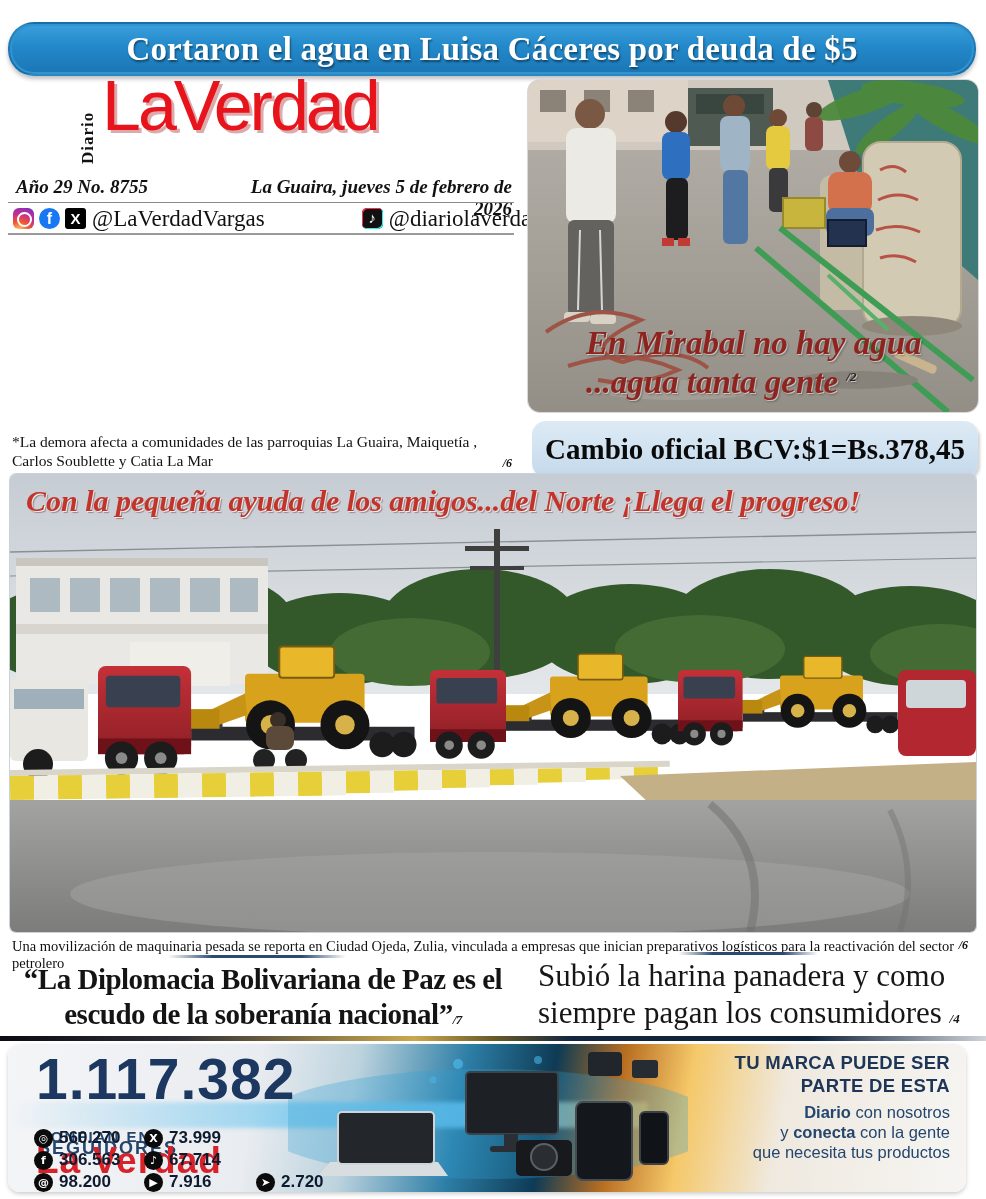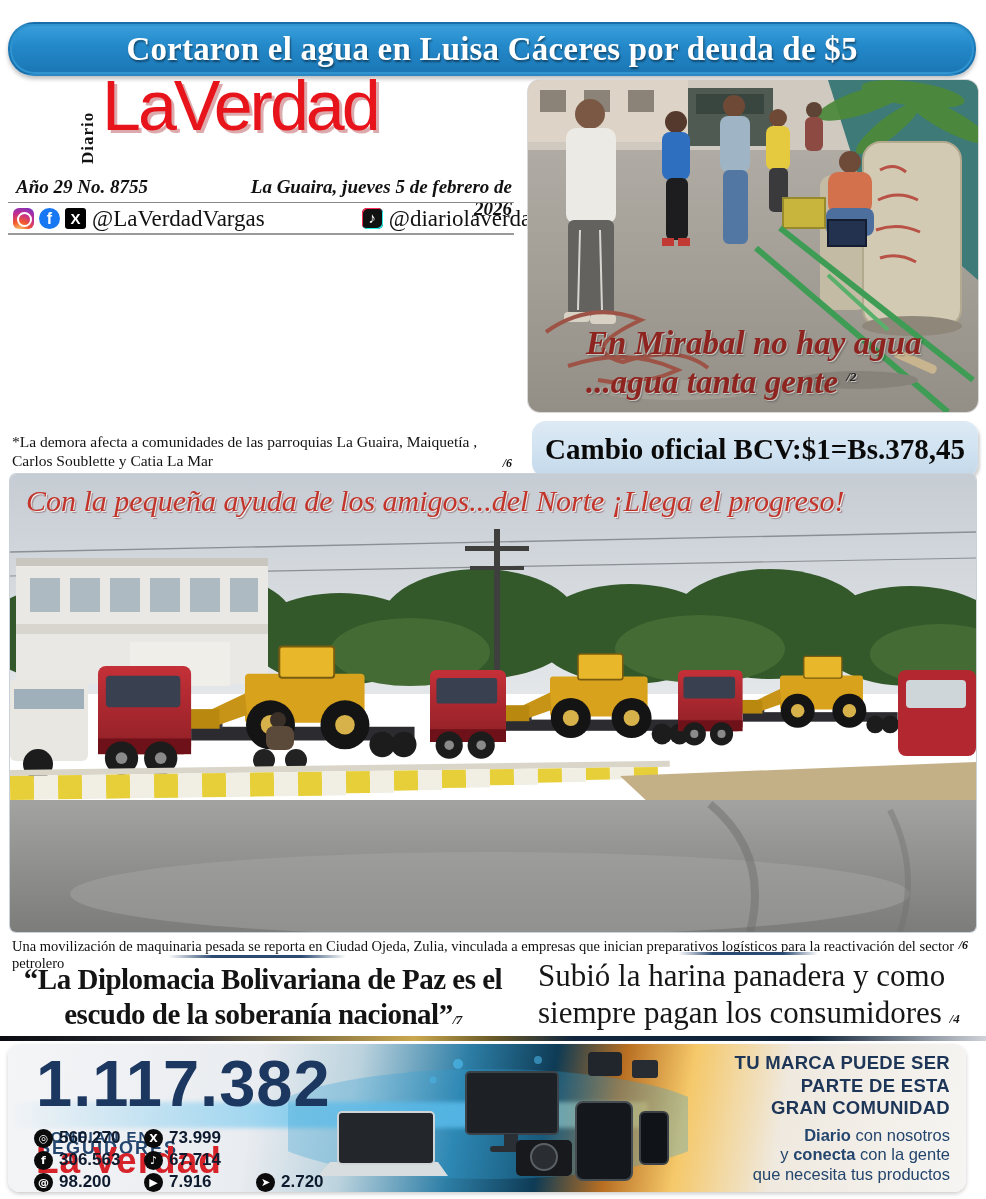--- a/index.html
+++ b/index.html
@@ -57,21 +57,21 @@
 
   
   .exchange-bar{position:absolute;left:532px;top:421px;width:446px;height:56px;border-radius:14px;
     background:linear-gradient(180deg,#ddeaf5 0%,#cfe1f0 60%,#c3d8ea 100%);
     box-shadow:2px 3px 3px rgba(0,0,0,.18);display:flex;align-items:center;justify-content:center;}
   .exchange-bar span{font-weight:bold;font-size:29px;color:#0a0a0a;}
 
   
   .main-photo{position:absolute;left:10px;top:474px;width:966px;height:458px;border-radius:6px;
     overflow:hidden;box-shadow:0 0 0 1px #c9d2da;}
-  .overlay-headline{position:absolute;left:16px;top:10px;width:940px;font-weight:normal;font-style:italic;
+  .overlay-headline{position:absolute;left:16px;top:10px;width:940px;font-weight:bold;font-style:italic;
     font-size:30px;color:#c2342a;text-shadow:1px 1px 0 #ffffffcc,2px 2px 1px rgba(80,0,0,.35);}
   .main-caption{position:absolute;left:12px;top:938px;width:962px;font-size:14.5px;color:#101010;}
   .main-caption .ref{position:absolute;right:6px;top:0;font-weight:bold;font-style:italic;font-size:12px;}
 
   
   .rule-above-left{position:absolute;left:168px;top:955px;width:178px;height:3px;
     background:linear-gradient(90deg,rgba(43,74,114,0),#2b4a72 25%,#2b4a72 75%,rgba(43,74,114,0));}
   .rule-above-right{position:absolute;left:678px;top:952px;width:140px;height:3px;
     background:linear-gradient(90deg,rgba(43,74,114,0),#2b4a72 25%,#2b4a72 75%,rgba(43,74,114,0));}
   .story-left{position:absolute;left:6px;top:962px;width:514px;text-align:center;font-weight:bold;
@@ -85,21 +85,21 @@
 
   
   .footer-rule{position:absolute;left:0;top:1036px;width:986px;height:5px;
     background:linear-gradient(90deg,#0b0b14 0%,#2e2e36 18%,#caa84e 42%,#6a5a28 50%,#12263f 58%,#0e2238 82%,#cfd2d8 100%);}
   .footer-banner{position:absolute;left:8px;top:1044px;width:958px;height:148px;border-radius:12px;overflow:hidden;
     background:linear-gradient(100deg,#f4f5f7 0%,#e9ecf0 26%,#bcd3de 36%,#2d7ea6 47%,#0e3b55 56%,#b96f22 63%,#f5c869 70%,#efe9df 80%,#f6f5f3 100%);
     box-shadow:0 2px 4px rgba(0,0,0,.2);font-family:"Liberation Sans",sans-serif;}
   .glow-streak{position:absolute;left:0;top:58px;width:640px;height:26px;
     background:linear-gradient(90deg,rgba(80,190,240,0) 0%,rgba(80,190,240,.55) 45%,rgba(120,210,255,.8) 75%,rgba(255,200,90,.6) 100%);
     filter:blur(2px);}
-  .followers-num{position:absolute;left:28px;top:2px;font-weight:bold;font-size:65px;letter-spacing:1px;color:#1d3860;}
+  .followers-num{position:absolute;left:28px;top:2px;font-weight:bold;font-size:57px;letter-spacing:1px;color:#1d3860;}
   .followers-l1{position:absolute;left:30px;top:62px;font-weight:bold;font-size:18px;letter-spacing:2px;color:#24466e;margin-top:32px;}
   .followers-l2{position:absolute;left:30px;top:84px;font-weight:bold;font-size:15px;letter-spacing:2px;color:#24466e;}
   .footer-brand{position:absolute;left:28px;top:96px;font-weight:bold;font-size:37px;letter-spacing:1px;color:#d8222a;}
   .stats-rows{position:absolute;left:26px;top:0;width:340px;height:148px;}
   .stat{position:absolute;display:flex;align-items:center;font-weight:bold;font-size:17px;color:#0e1b2e;}
   .sicon{width:19px;height:19px;border-radius:50%;background:#0b0b0b;color:#fff;font-size:11px;
     line-height:19px;text-align:center;margin-right:6px;flex:0 0 auto;font-family:"DejaVu Sans",sans-serif;}
   .st0{left:0;top:84px;}  .st1{left:110px;top:84px;}
   .st2{left:0;top:106px;} .st3{left:110px;top:106px;}
   .st4{left:0;top:128px;} .st5{left:110px;top:128px;} .st6{left:222px;top:128px;}
@@ -429,21 +429,20 @@
         </div>
       <div class="stat st6">
           <span class="sicon">➤</span>
           <span>2.720</span>
         </div>
     </div>
 
     <div class="promo">
       <div class="pt">TU MARCA PUEDE SER</div>
       <div class="pt">PARTE DE ESTA</div>
-      <div class="pt">GRAN COMUNIDAD</div>
       <div class="pbody">
         <b>Diario</b><span> con nosotros</span><br>
         <span>y </span><b>conecta</b><span> con la gente</span><br>
         <span>que necesita tus productos</span>
       </div>
 
     </div>
   </div>
 
 </div>

